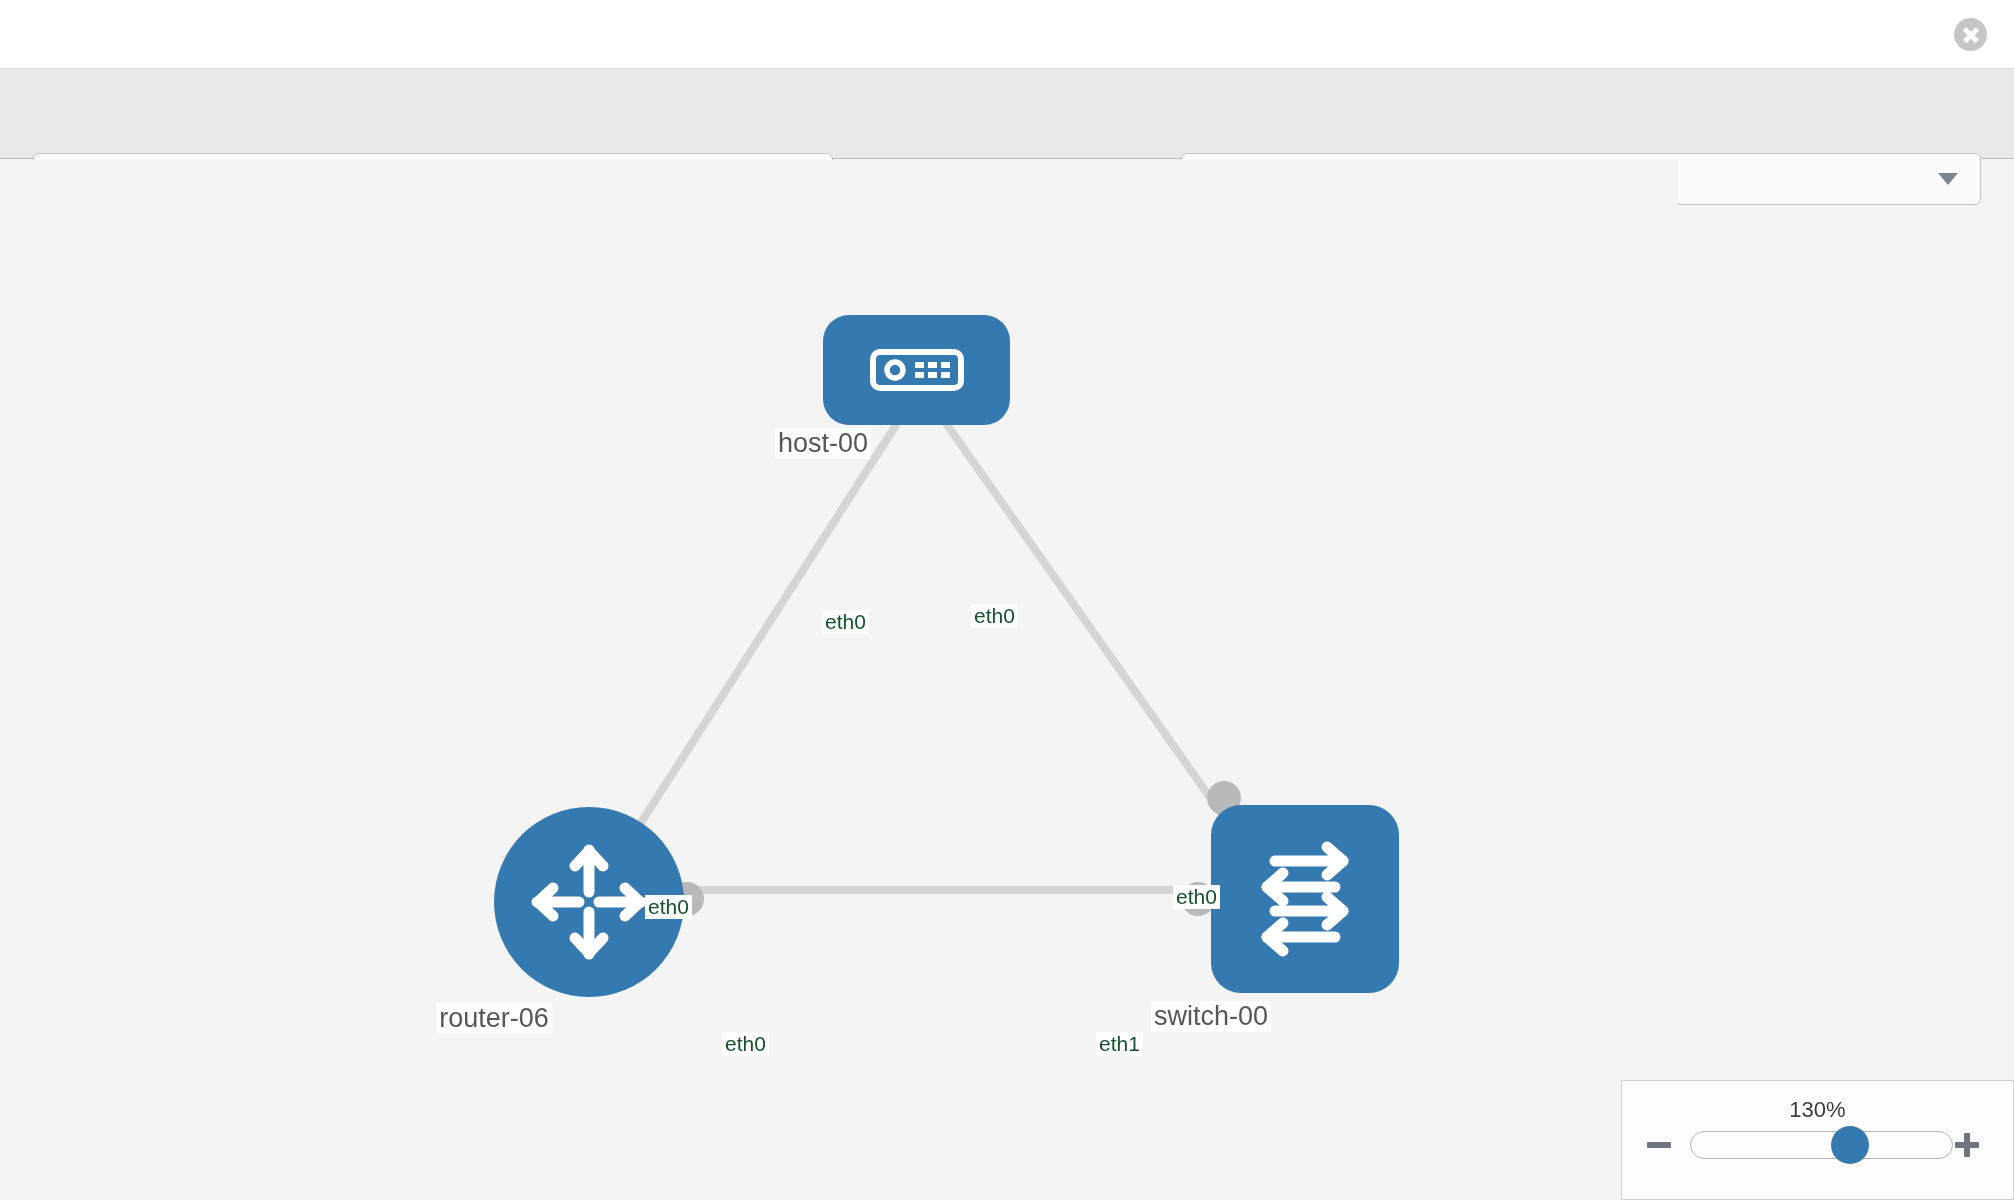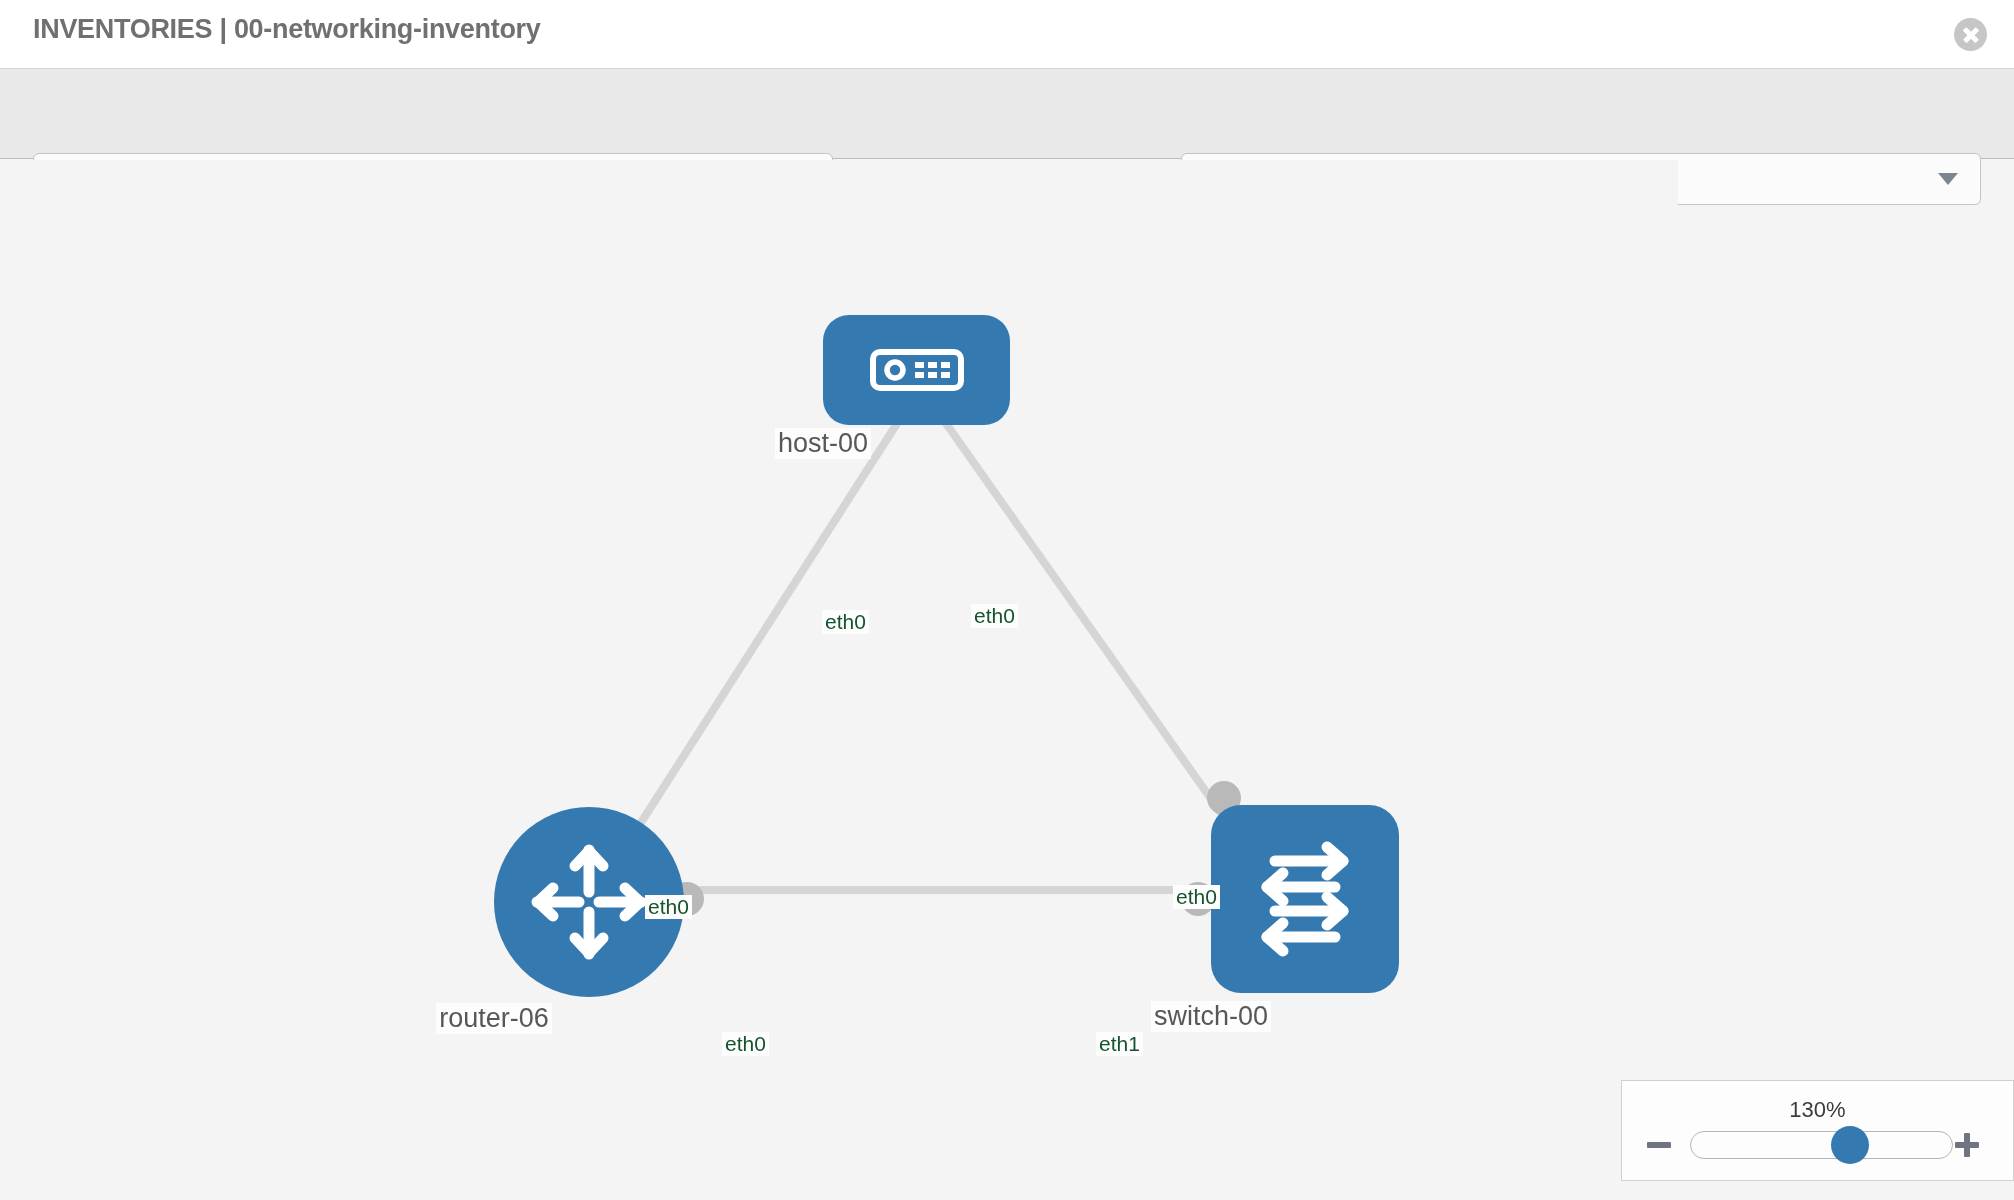--- a/index.html
+++ b/index.html
@@ -105,21 +105,21 @@
   #node-router .node-shape { width: 190px; height: 190px; border-radius: 50%; }
   #node-router .node-label { top: 196px; }
 
   
   #node-switch { left: 1211px; top: 645px; }
   #node-switch .node-shape { width: 188px; height: 188px; border-radius: 30px; }
   #node-switch .node-label { top: 196px; }
 
   
   .zoom-panel {
-    position: absolute; left: 1621px; top: 1080px; width: 393px; height: 101px;
+    position: absolute; left: 1621px; top: 1080px; width: 393px; height: 120px;
     background: #fdfdfd; border: 1px solid #d0d0d0;
   }
   .zoom-level {
     position: absolute; left: 0; right: 0; top: 16px; text-align: center;
     font-size: 22px; color: #3c3c3c;
   }
   .zoom-minus, .zoom-plus {
     position: absolute; top: 49px; width: 30px; height: 30px; cursor: pointer;
   }
   .zoom-minus { left: 22px; }
@@ -141,21 +141,20 @@
     position: absolute; top: 50%; width: 38px; height: 38px; border-radius: 50%;
     background: #3579b1; transform: translate(-50%, -50%); cursor: pointer;
   }
 </style>
 </head>
 <body>
 
 <div id="app">
 
   <div class="header">
-    <div class="page-title">INVENTORIES | 00-networking-inventory</div>
     <div class="close-btn"></div>
   </div>
 
   <div class="toolbar">
 
     <div class="select-box" id="actions-select">
       <span class="lbl">ACTIONS</span>
       <span class="caret"></span>
     </div>
 

